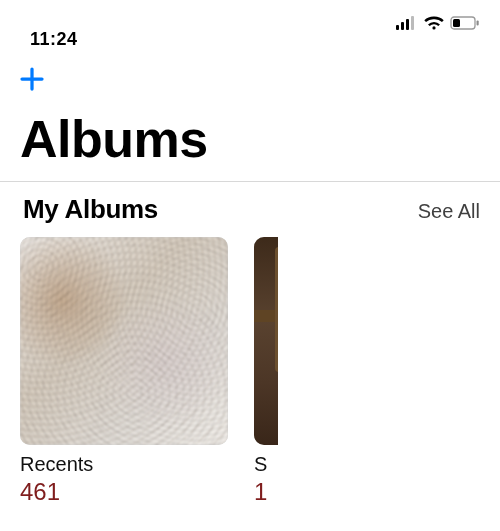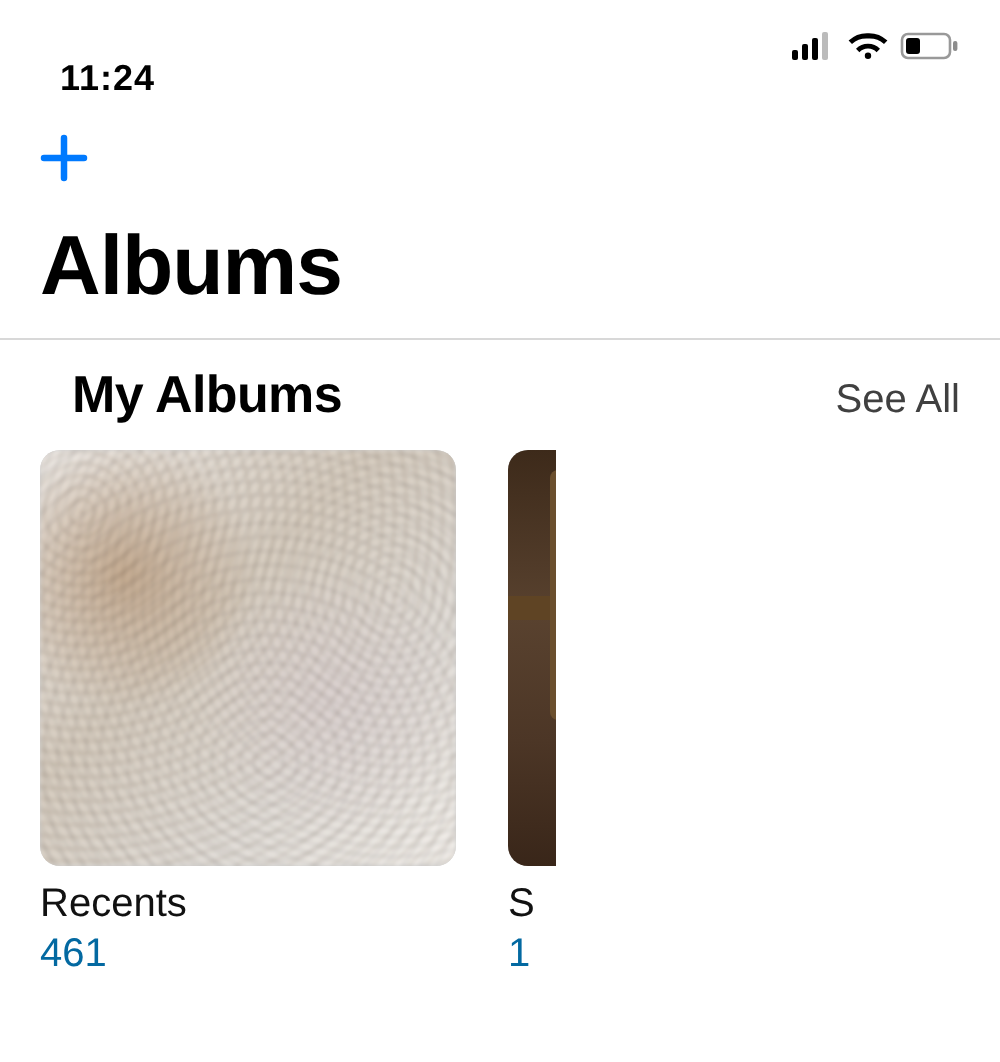--- a/index.html
+++ b/index.html
@@ -22,29 +22,29 @@
     .status-icons { display: flex; align-items: center; gap: 5px; }
     .add-button {
       display: flex; align-items: center; justify-content: center;
       width: 40px; height: 40px;
       margin: 15px 0 0 12px;
       color: #007aff;
       cursor: pointer;
     }
     .add-button svg { width: 30px; height: 30px; }
     .page-title {
-      font-size: 42px; font-weight: 800;
+      font-size: 52px; font-weight: 800;
       margin: 10px 0 12px 20px;
       letter-spacing: -0.5px;
     }
     .divider { height: 1px; background: #d8d8d8; margin: 0 0 12px 0; }
     .section { padding: 0 20px 0 20px; }
     .section-header {
       display: flex; justify-content: space-between; align-items: baseline;
-      margin: 4px 0 12px 16px;
+      margin: 4px 0 12px 3px;
     }
     .section-title { font-size: 26px; font-weight: 700; letter-spacing: -0.3px; }
     .see-all { font-size: 20px; color: #404040; cursor: pointer; }
     .album-scroll {
       display: flex; gap: 14px;
       margin-left: 20px;
       width: calc(100% - 6px);
     }
     .album { flex: 0 0 auto; width: 220px; position: relative; }
     .highlight-box {
@@ -128,21 +128,21 @@
       width: 100%; height: 100%;
       background: linear-gradient(180deg, #3d2a1a 0%, #59422f 40%, #4c3626 70%, #392619 100%);
       position: relative;
     }
     .thumb-partial .rail { position:absolute; left:0; right:0; top:35%; height:6%; background:#5f4424; }
     .thumb-partial .post { position:absolute; left:10%; top:5%; width:10%; height:60%; background:#6b4f2e; border-radius:4px; }
     .album-title {
       font-size: 20px; font-weight: 400; color: #111;
       margin-top: 8px;
     }
-    .album-count { font-size: 20px; color: #0369a1; margin-top: 2px; }
+    .album-count { font-size: 24px; color: #7f1d1d; margin-top: 2px; }
     .album.partial { width: 24px; overflow: hidden; }
     .album.partial .album-thumb { width: 208px; }
   </style>
 </head>
 <body>
 
 <div class="status-bar">
   <div class="time">11:24</div>
   <div class="status-icons">
     <span>

